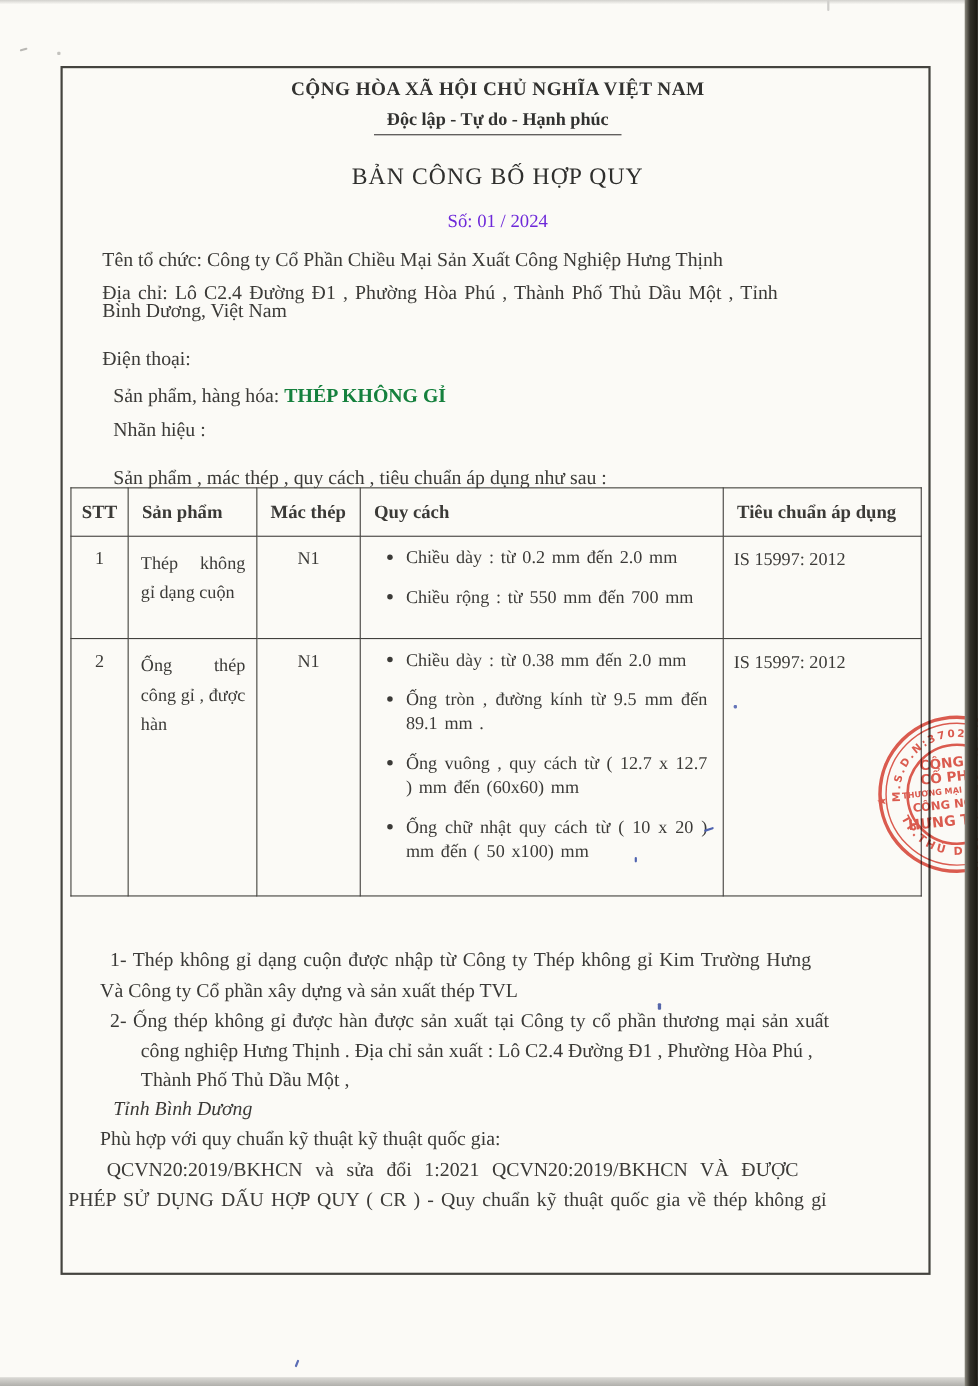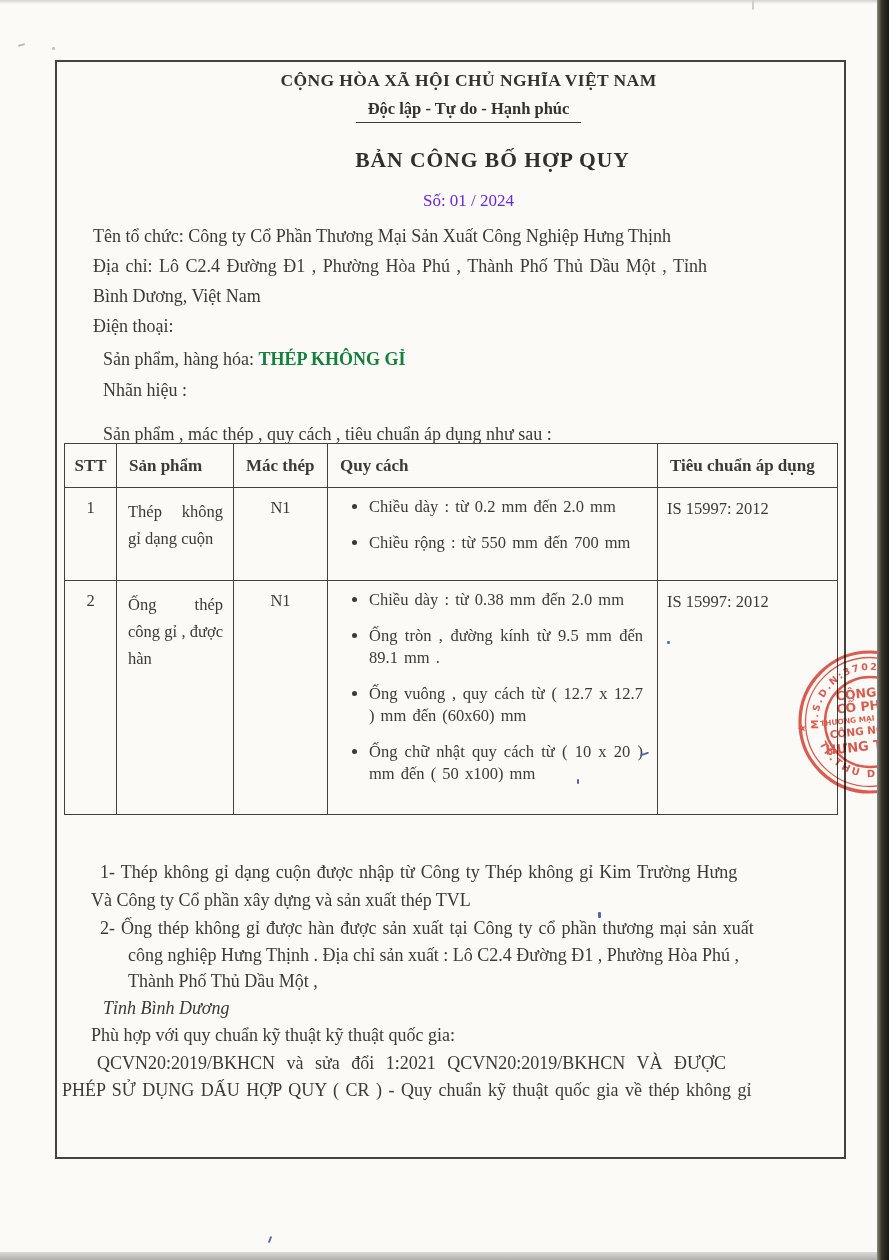--- a/index.html
+++ b/index.html
@@ -14,32 +14,32 @@
   .top-strip{left:0;top:0;width:889px;height:4px;
     background:linear-gradient(180deg,#d2d1cd,rgba(251,250,246,0));z-index:8;}
   .bottom-strip{left:0;bottom:0;width:889px;height:8px;
     background:linear-gradient(180deg,#dbdad6,#b0afab);z-index:8;}
   .right-band{left:877px;top:0;width:12px;height:1260px;
     background:linear-gradient(90deg,#8b897f 0%,#33312a 40%,#191711 100%);z-index:9;}
   
   .page-border{left:55px;top:60px;width:787px;height:1095px;
     border:2px solid #44433f;z-index:2;}
   
-  .center-wrap{left:73px;width:791px;text-align:center;z-index:3;}
+  .center-wrap{left:57px;width:791px;text-align:center;z-index:3;}
   .national-title{top:70px;font-size:17.5px;font-weight:bold;color:#323230;letter-spacing:.4px;}
   .motto-wrap{top:99px;}
   .motto{display:inline-block;font-size:16.5px;font-weight:bold;color:#323230;
     padding:0 12px 3px 12px;border-bottom:1.6px solid #3c3b38;}
-  .doc-title{top:148px;font-size:21.5px;font-weight:bold;color:#2f2f2d;letter-spacing:1px;padding-left:24px;}
+  .doc-title{top:148px;font-size:21.5px;font-weight:normal;color:#2f2f2d;letter-spacing:1px;}
   .doc-number{top:191px;font-size:17px;color:#6d28d9;}
   
   .iline{left:93px;font-size:18px;white-space:nowrap;z-index:3;}
   .i1{top:226px;}
   .i2{top:256px;word-spacing:2px;}
-  .i3{top:286px;}
+  .i3{top:272px;}
   .i4{top:316px;}
   .i5{top:349px;left:103px;}
   .i6{top:380px;left:103px;}
   .i7{top:424px;left:103px;}
   .bold-val{font-weight:bold;color:#15803d;}
   
   table.spec-table{left:64px;top:443px;width:773px;position:absolute;
     border-collapse:collapse;table-layout:fixed;z-index:3;font-size:16.5px;color:#3b3a37;}
   .spec-table th,.spec-table td{border:1.6px solid #42413d;vertical-align:top;}
   .spec-table th{font-weight:bold;font-size:17px;height:43px;vertical-align:middle;
@@ -88,21 +88,21 @@
 
 <div class="abs page-border"></div>
 
 <div class="abs center-wrap national-title">CỘNG HÒA XÃ HỘI CHỦ NGHĨA VIỆT NAM</div>
 <div class="abs center-wrap motto-wrap">
   <span class="motto">Độc lập - Tự do - Hạnh phúc</span>
 </div>
 <div class="abs center-wrap doc-title">BẢN CÔNG BỐ HỢP QUY</div>
 <div class="abs center-wrap doc-number">Số: 01 / 2024</div>
 
-<div class="abs iline i1">Tên tổ chức: Công ty Cổ Phần Thương Mại Sản Xuất Công Nghiệp Hưng Thịnh</div>
+<div class="abs iline i1">Tên tổ chức: Công ty Cổ Phần Chiều Mại Sản Xuất Công Nghiệp Hưng Thịnh</div>
 <div class="abs iline i2">Địa chỉ: Lô C2.4 Đường Đ1 , Phường Hòa Phú , Thành Phố Thủ Dầu Một , Tỉnh</div>
 <div class="abs iline i3">Bình Dương, Việt Nam</div>
 <div class="abs iline i4">Điện thoại:</div>
 <div class="abs iline i5"><span>Sản phẩm, hàng hóa: </span><span class="bold-val">THÉP KHÔNG GỈ</span></div>
 <div class="abs iline i6">Nhãn hiệu :</div>
 <div class="abs iline i7">Sản phẩm , mác thép , quy cách , tiêu chuẩn áp dụng như sau :</div>
 
 <table class="spec-table">
   <colgroup>
     <col style="width:52px">

